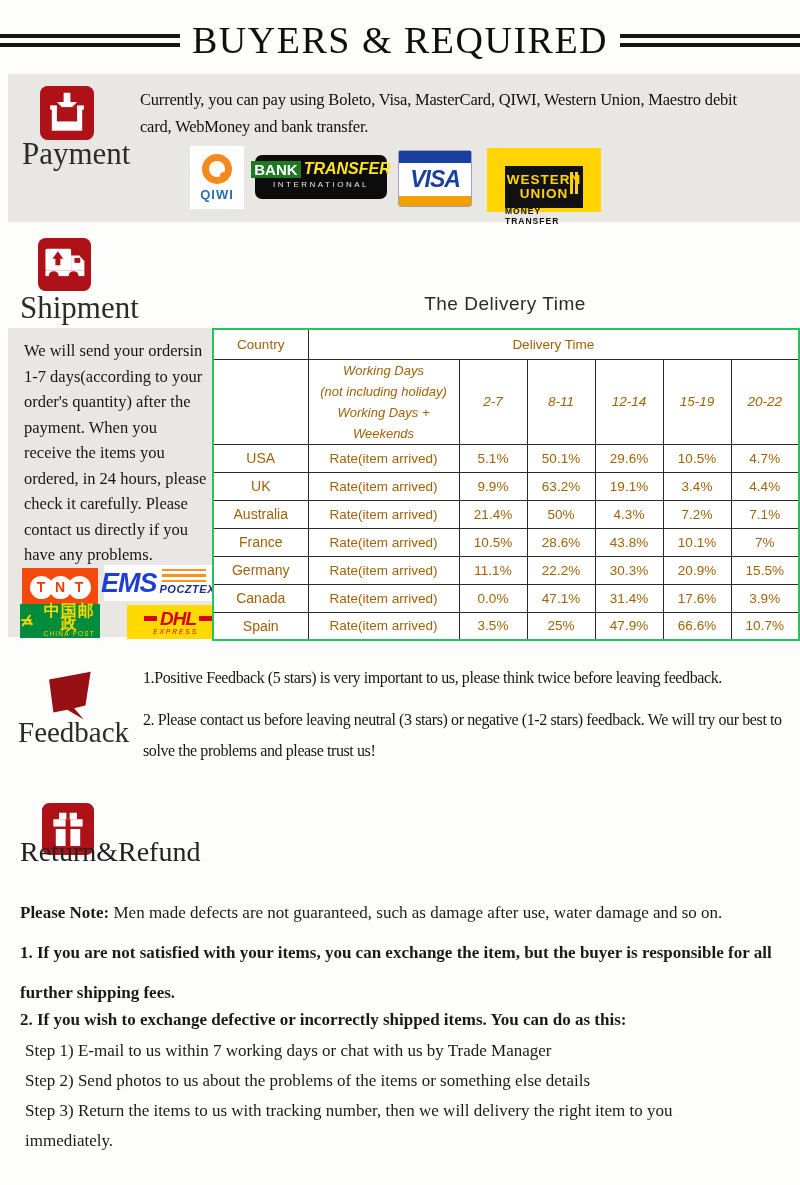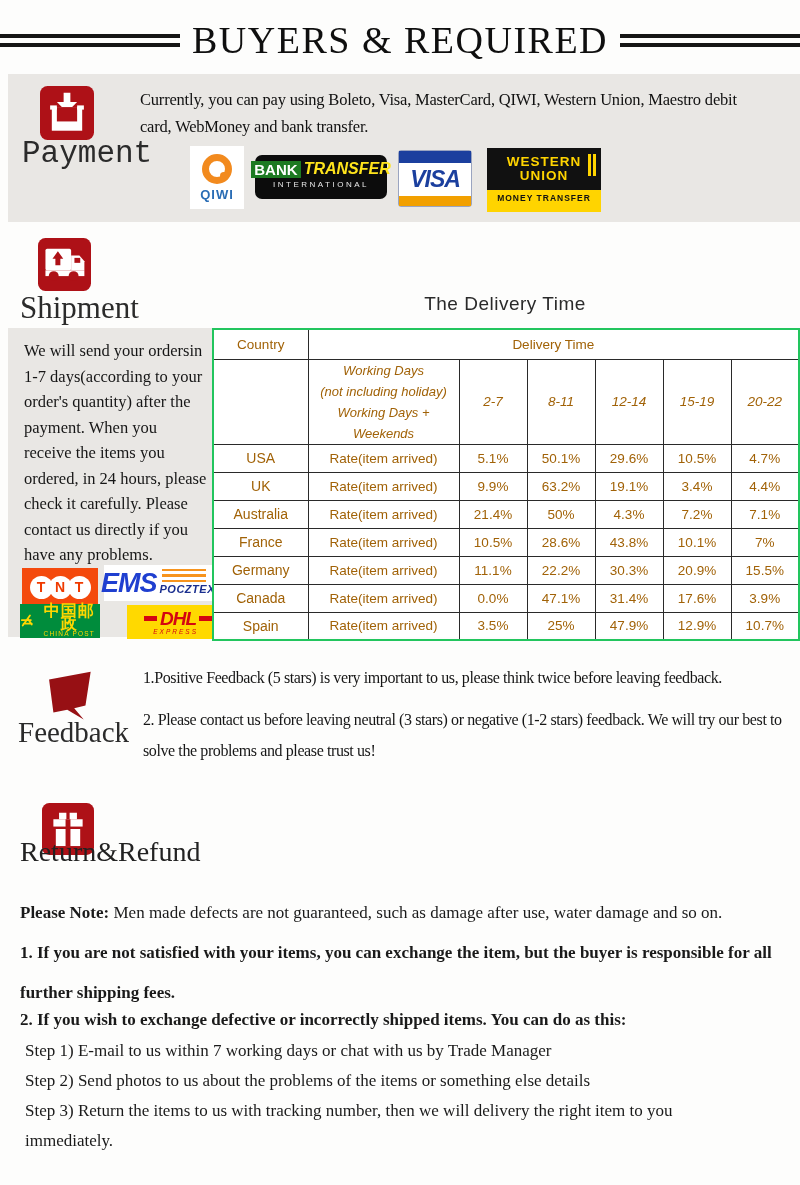--- a/index.html
+++ b/index.html
@@ -12,41 +12,41 @@
 
   
   .header { position:absolute; top:16px; left:0; width:800px; height:48px; display:flex; align-items:center; }
   .hline { flex:1; height:13px; border-top:4px solid #151515; border-bottom:4px solid #151515; }
   .header-title { font-size:38px; letter-spacing:1.5px; color:#0f0f0f; padding:0 12px; white-space:nowrap; }
 
   
   .payment { position:absolute; top:74px; left:8px; width:792px; height:148px; background:#e9e7e4; }
   .pay-icon { position:absolute; left:32px; top:12px; width:54px; height:54px; }
   .section-label { position:absolute; font-size:31px; color:#2b2b2b; }
-  .pay-label { left:14px; top:62px;font-family:Liberation Mono, monospace; }
+  .pay-label { left:14px; top:62px; }
   .pay-desc { position:absolute; left:132px; top:12px; width:632px; font-size:16.5px; line-height:27px; letter-spacing:-0.2px; color:#111; }
 
   .pay-logos span, .pay-logos div { font-family:"Liberation Sans", sans-serif; }
   .qiwi { position:absolute; left:182px; top:72px; width:54px; height:63px; background:#fff; display:flex; flex-direction:column; align-items:center; justify-content:center; }
   .qiwi-ring { position:relative; width:30px; height:30px; border:7px solid #f28a1e; border-radius:50%; }
   .qiwi-ring:after { content:""; position:absolute; right:-4px; bottom:-4px; width:9px; height:9px; background:#f28a1e; border-radius:50% 50% 70% 30%; }
   .qiwi-text { margin-top:3px; color:#2a6db5; font-weight:bold; font-size:13px; letter-spacing:1px; }
 
   .bank { position:absolute; left:247px; top:81px; width:132px; height:44px; background:#0c0c0c; border-radius:7px; text-align:center; padding-top:5px; }
   .bank-line1 { display:flex; justify-content:center; align-items:center; gap:3px; }
   .bank-word1 { background:#1d7a22; color:#fff; font-weight:bold; font-size:15px; padding:0 3px; }
   .bank-word2 { color:#ffe41c; font-weight:bold; font-style:italic; font-size:16px; }
   .bank-sub { color:#e8e8e8; font-size:8px; letter-spacing:2.5px; margin-top:2px; }
 
   .visa { position:absolute; left:390px; top:76px; width:74px; height:57px; background:#fff; border:1px solid #9aa4c0; border-radius:3px; display:flex; flex-direction:column; }
   .visa-top { height:12px; background:#1b3f9e; }
   .visa-text { flex:1; display:flex; align-items:center; justify-content:center; color:#1b3f9e; font-weight:bold; font-style:italic; font-size:23px; letter-spacing:-1px; }
   .visa-bottom { height:10px; background:#f2a000; }
 
-  .wu { position:absolute; left:479px; top:74px; width:114px; height:64px; background:#ffd400; padding:0; }
+  .wu { position:absolute; left:479px; top:74px; width:114px; height:64px; background:#ffd400; padding:18px; }
   .wu-black { position:relative; background:#111; height:42px; display:flex; flex-direction:column; align-items:center; justify-content:center; }
   .wu-black span { color:#ffd400; font-weight:bold; font-size:13.5px; letter-spacing:1px; line-height:14px; }
   .wu-bars { position:absolute; right:5px; top:6px; width:8px; height:22px; border-left:3px solid #ffd400; border-right:3px solid #ffd400; }
   .wu-strip { height:16px; display:flex; align-items:center; justify-content:center; color:#111; font-weight:bold; font-size:8.5px; letter-spacing:1px; }
 
   
   .ship-icon { position:absolute; left:38px; top:238px; width:53px; height:53px; }
   .ship-label { left:20px; top:290px; }
   .delivery-title { position:absolute; left:212px; top:293px; width:586px; text-align:center; font-family:"Liberation Sans", sans-serif; font-size:19px; color:#2a2a2a; letter-spacing:0.5px; }
 
@@ -278,21 +278,21 @@
             <td>31.4%</td>
             <td>17.6%</td>
             <td>3.9%</td>
           </tr>
           <tr>
             <td class="country">Spain</td>
             <td>Rate(item arrived)</td>
             <td>3.5%</td>
             <td>25%</td>
             <td>47.9%</td>
-            <td>12.9%</td>
+            <td>66.6%</td>
             <td>10.7%</td>
           </tr>
         </tbody>
     </table>
   </div>
 
   <svg class="fb-icon" viewBox="0 0 60 62">
     <polygon fill="#971014" points="7,12 55,3 49,42 36,45 47,58 28,47 12,50"></polygon>
   </svg>
   <div class="section-label fb-label">Feedback</div>

